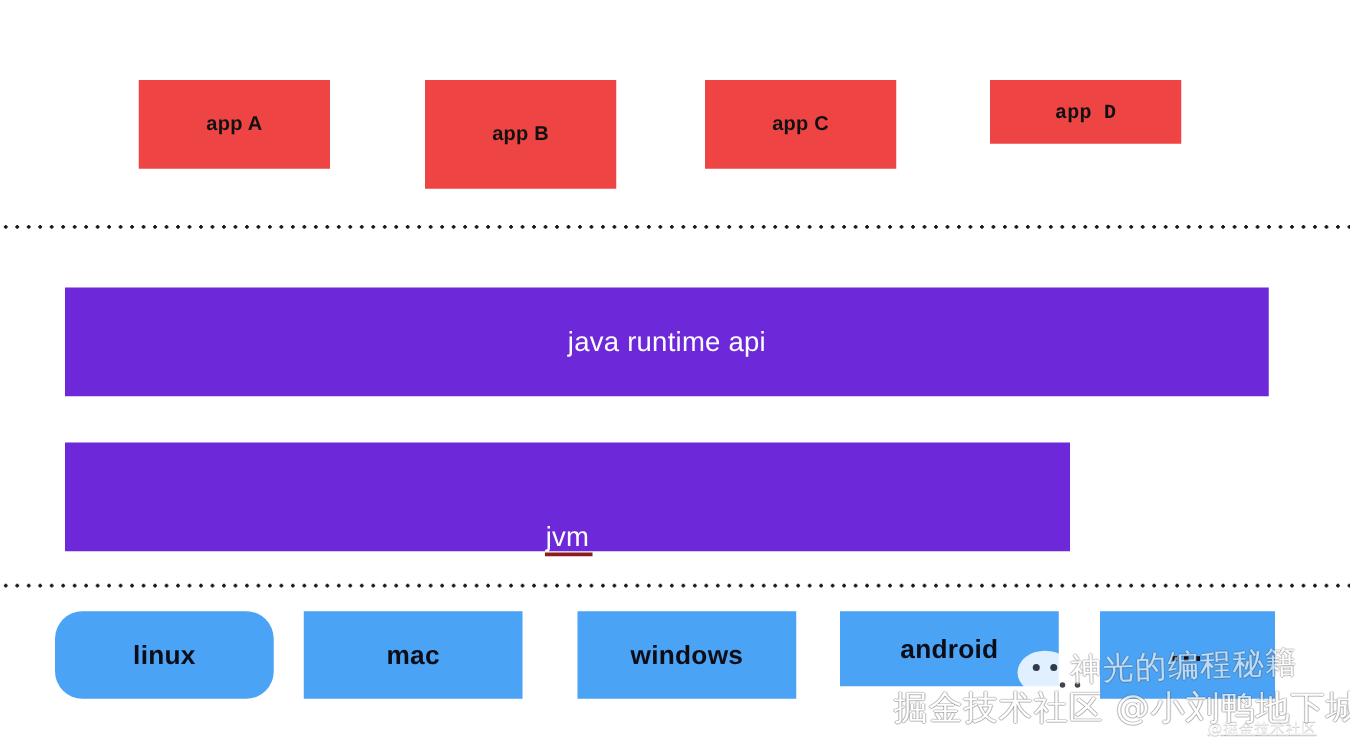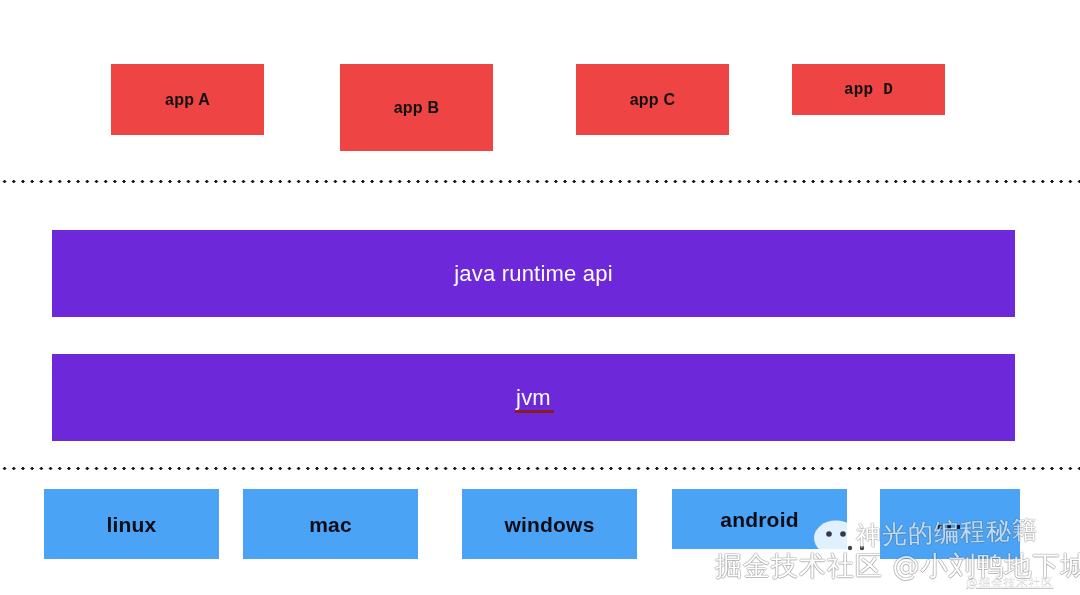--- a/index.html
+++ b/index.html
@@ -151,41 +151,41 @@
 <div class="canvas">
 
   <div class="box app-box" style="left:111px; top:64px; width:153px; height:71px;">
     <span class="lbl">app A</span>
   </div>
 
   <div class="box app-box" style="left:328px; top:64px; width:153px; height:87px;margin-left:12px;">
     <span class="lbl">app B</span>
   </div>
 
-  <div class="box app-box" style="left:564px; top:64px; width:153px; height:71px;margin-left:12px;">
+  <div class="box app-box" style="left:564px; top:64px; width:153px; height:71px;">
     <span class="lbl">app C</span>
   </div>
 
   <div class="box app-box" style="left:792px; top:64px; width:153px; height:51px;font-family:Liberation Mono, monospace;">
     <span class="lbl">app D</span>
   </div>
 
   <div class="divider" style="top:180px;"></div>
 
   <div class="box bar-box" style="left:52px; top:230px; width:963px; height:87px;">
     <span class="lbl">java runtime api</span>
   </div>
 
-  <div class="box bar-box" style="left:52px; top:354px; width:963px; height:87px;">
+  <div class="box bar-box" style="left:52px; top:354px; width:804px; height:87px;align-items:flex-end;">
     <span class="lbl spell-underline">jvm</span>
   </div>
 
   <div class="divider" style="top:467px;"></div>
 
-  <div class="box os-box" style="left:44px; top:489px; width:175px; height:70px;">
+  <div class="box os-box" style="left:44px; top:489px; width:175px; height:70px;border-radius:22px;">
     <span class="lbl">linux</span>
   </div>
 
   <div class="box os-box" style="left:243px; top:489px; width:175px; height:70px;text-align:center;">
     <span class="lbl">mac</span>
   </div>
 
   <div class="box os-box" style="left:462px; top:489px; width:175px; height:70px;">
     <span class="lbl">windows</span>
   </div>

